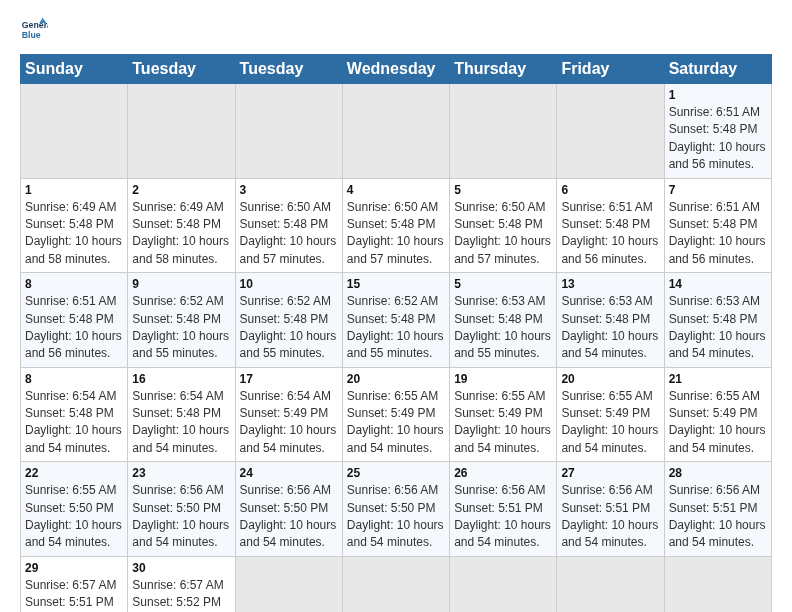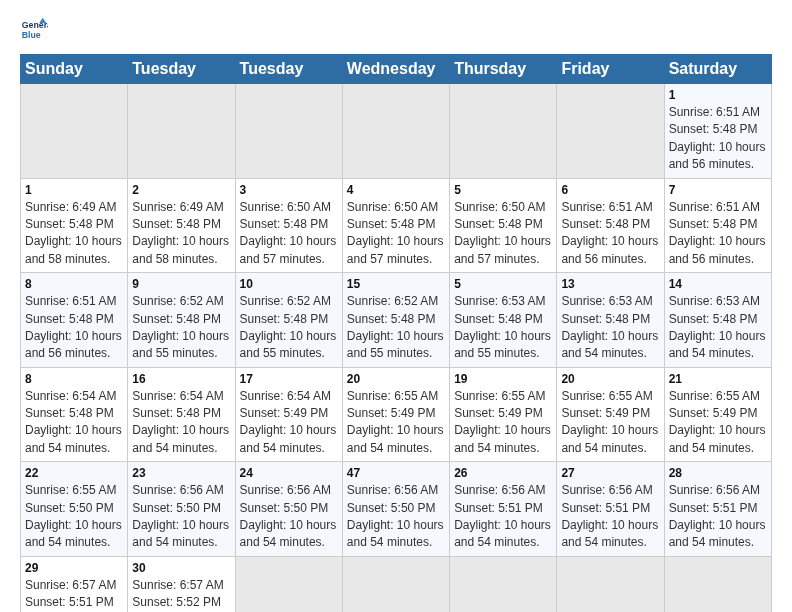--- a/index.html
+++ b/index.html
@@ -303,21 +303,21 @@
 and 54 minutes.</div>
           </td>
           <td>
             <span class="day-num">24</span>
             <div class="day-info" style="white-space: pre-line;">Sunrise: 6:56 AM
 Sunset: 5:50 PM
 Daylight: 10 hours
 and 54 minutes.</div>
           </td>
           <td>
-            <span class="day-num">47</span>
+            <span class="day-num">25</span>
             <div class="day-info" style="white-space: pre-line;">Sunrise: 6:56 AM
 Sunset: 5:50 PM
 Daylight: 10 hours
 and 54 minutes.</div>
           </td>
           <td>
             <span class="day-num">26</span>
             <div class="day-info" style="white-space: pre-line;">Sunrise: 6:56 AM
 Sunset: 5:51 PM
 Daylight: 10 hours

